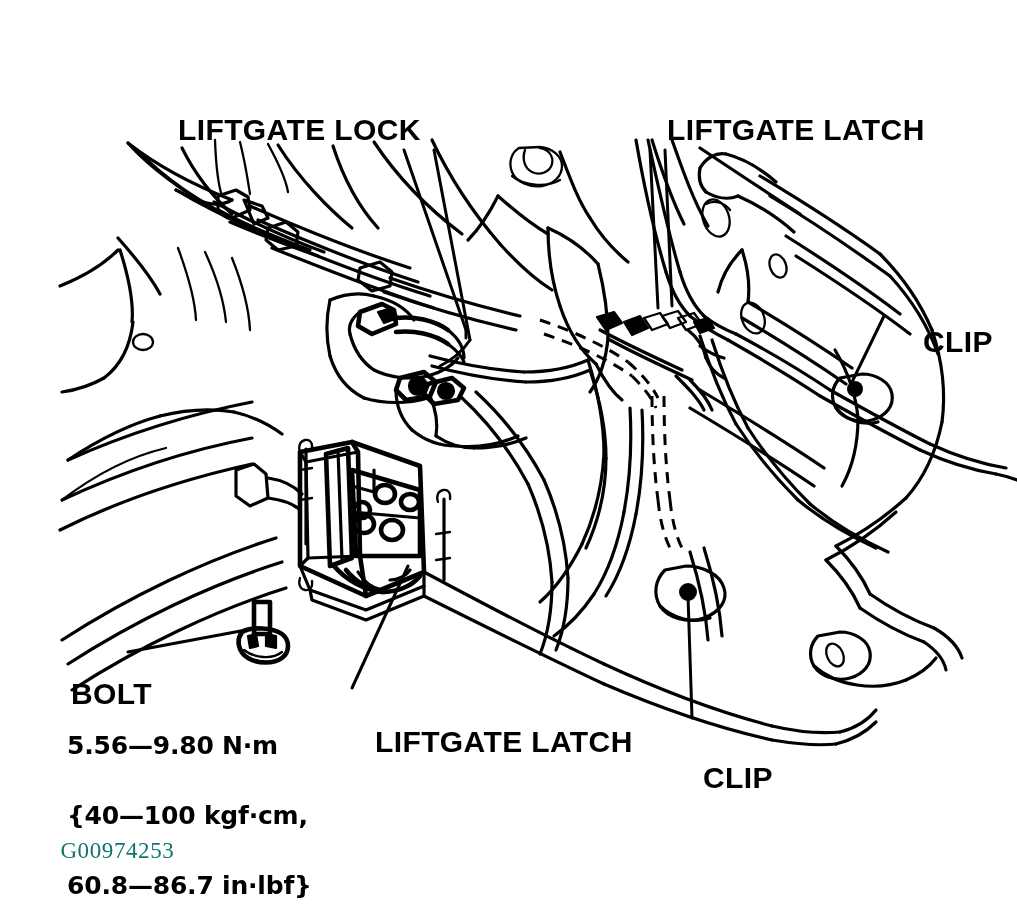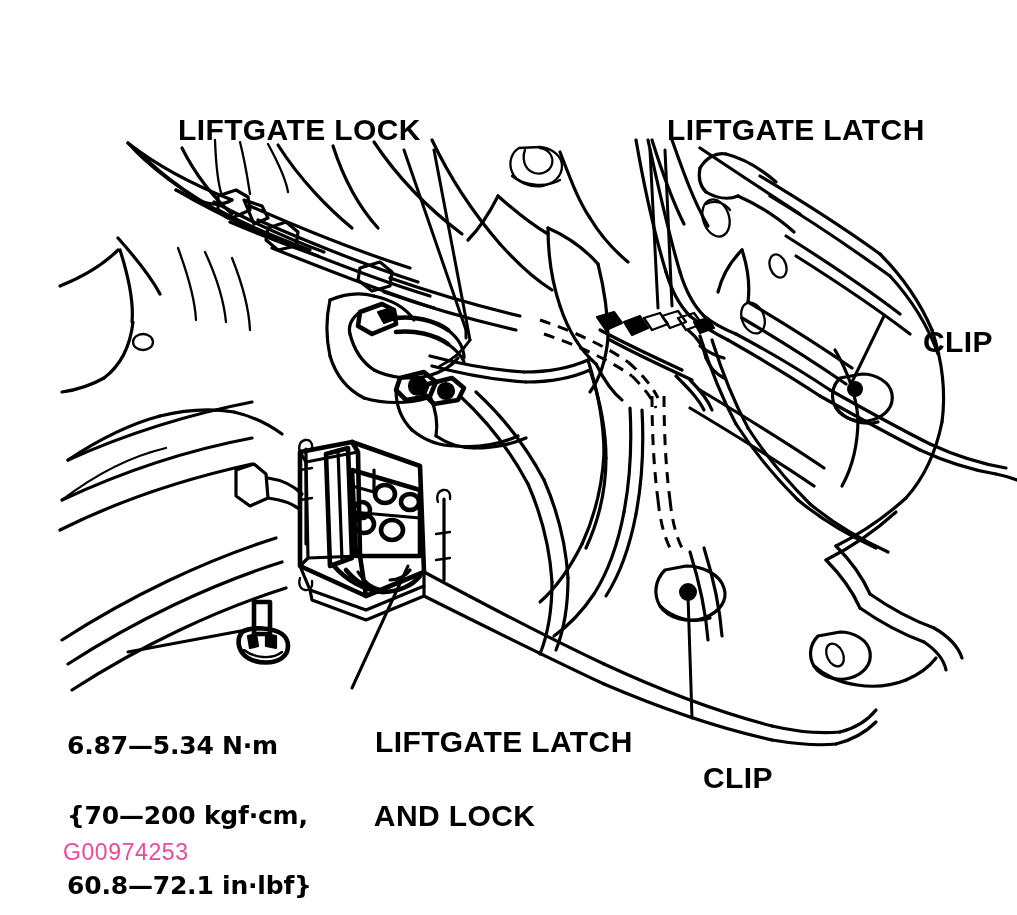--- a/index.html
+++ b/index.html
@@ -58,25 +58,25 @@
     font-family: "DejaVu Sans", sans-serif;
     font-weight: bold;
     font-size: 25px;
     line-height: 35px;
     letter-spacing: -0.2px;
     color: #000;
     white-space: pre;
   }
   .figure-id {
     position: absolute;
-    font-family: Liberation Sans, sans-serif;
+    font-family: Liberation Serif, serif;
     font-weight: normal;
     font-size: 23px;
     letter-spacing: 0.6px;
-    color: #ec4899;
+    color: #0f766e;
     white-space: pre;
   }
 </style>
 </head>
 <body>
 
 <div id="diagram-root">
 
   <svg class="figure" viewBox="0 0 1017 915">
 
@@ -472,29 +472,31 @@
   </div>
 
   <div class="label-text" style="left:888px; top:286px;">
     <span>CLIP</span>
   </div>
 
   <div class="label-text" style="left:668px; top:722px;">
     <span>CLIP</span>
   </div>
 
+  <div class="label-text" style="left:36px; top:638px;">
+    <span>BOLT</span>
+  </div>
 
   <div class="label-text" style="left:340px; top:686px;">
     <span>LIFTGATE LATCH</span><br>
-    <span>AND LOCK</span>
   </div>
 
   <div class="torque-text" style="left:33px; top:693px;">
-    <span>6.87—5.34 N·m</span><br>
-    <span>{70—200 kgf·cm,</span><br>
-    <span>60.8—72.1 in·lbf}</span>
+    <span>5.56—9.80 N·m</span><br>
+    <span>{40—100 kgf·cm,</span><br>
+    <span>60.8—86.7 in·lbf}</span>
   </div>
 
   <div class="figure-id" style="left:35px; top:812px;">
     <span>G00974253</span>
   </div>
 
 </div>
 
 </body></html>

